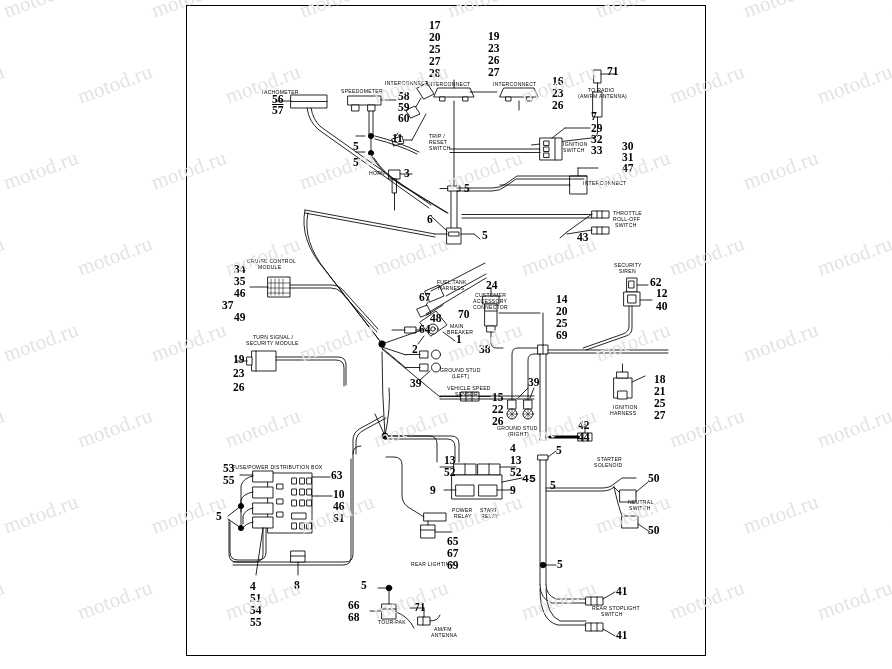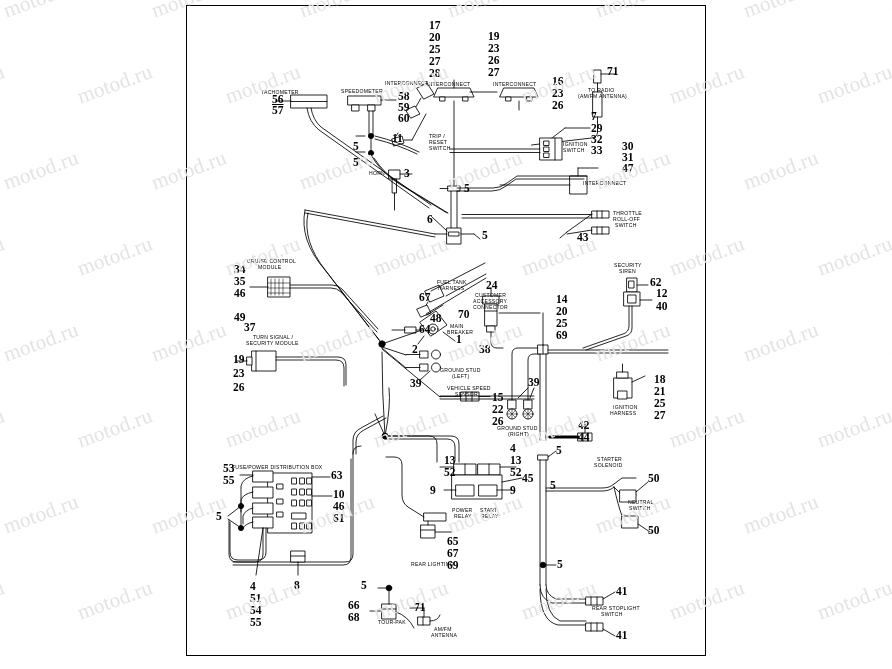--- a/index.html
+++ b/index.html
@@ -562,21 +562,21 @@
     <div class="lbl num" style="left:353px;top:157px;">5</div>
     <div class="lbl num" style="left:464px;top:183px;">5</div>
     <div class="lbl num" style="left:482px;top:230px;">5</div>
     <div class="lbl num" style="left:427px;top:214px;">6</div>
 
     <div class="lbl num" style="left:577px;top:232px;">43</div>
 
     <div class="lbl num" style="left:234px;top:264px;">34</div>
     <div class="lbl num" style="left:234px;top:276px;">35</div>
     <div class="lbl num" style="left:234px;top:288px;">46</div>
-    <div class="lbl num" style="left:244px;top:300px;margin-top:22px;">37</div>
+    <div class="lbl num" style="left:222px;top:300px;">37</div>
     <div class="lbl num" style="left:234px;top:312px;">49</div>
 
     <div class="lbl num" style="left:233px;top:354px;">19</div>
     <div class="lbl num" style="left:233px;top:368px;">23</div>
     <div class="lbl num" style="left:233px;top:382px;">26</div>
 
     <div class="lbl num" style="left:419px;top:280px;margin-top:44px;">64</div>
     <div class="lbl num" style="left:419px;top:292px;">67</div>
 
     <div class="lbl num" style="left:458px;top:309px;">70</div>
@@ -612,21 +612,21 @@
     <div class="lbl num" style="left:578px;top:432px;">44</div>
 
     <div class="lbl num" style="left:648px;top:473px;">50</div>
     <div class="lbl num" style="left:648px;top:525px;">50</div>
 
     <div class="lbl num" style="left:444px;top:455px;">13</div>
     <div class="lbl num" style="left:444px;top:467px;">52</div>
     <div class="lbl num" style="left:510px;top:443px;">4</div>
     <div class="lbl num" style="left:510px;top:455px;">13</div>
     <div class="lbl num" style="left:510px;top:467px;">52</div>
-    <div class="lbl num" style="left:522px;top:473px;">45</div>
+    <div class="lbl num" style="left:522px;top:473px;font-family:Liberation Mono, monospace;">45</div>
     <div class="lbl num" style="left:430px;top:485px;">9</div>
     <div class="lbl num" style="left:510px;top:485px;">9</div>
 
     <div class="lbl num" style="left:447px;top:536px;">65</div>
     <div class="lbl num" style="left:447px;top:548px;">67</div>
     <div class="lbl num" style="left:447px;top:560px;">69</div>
 
     <div class="lbl num" style="left:223px;top:463px;">53</div>
     <div class="lbl num" style="left:223px;top:475px;">55</div>
     <div class="lbl num" style="left:331px;top:470px;">63</div>

